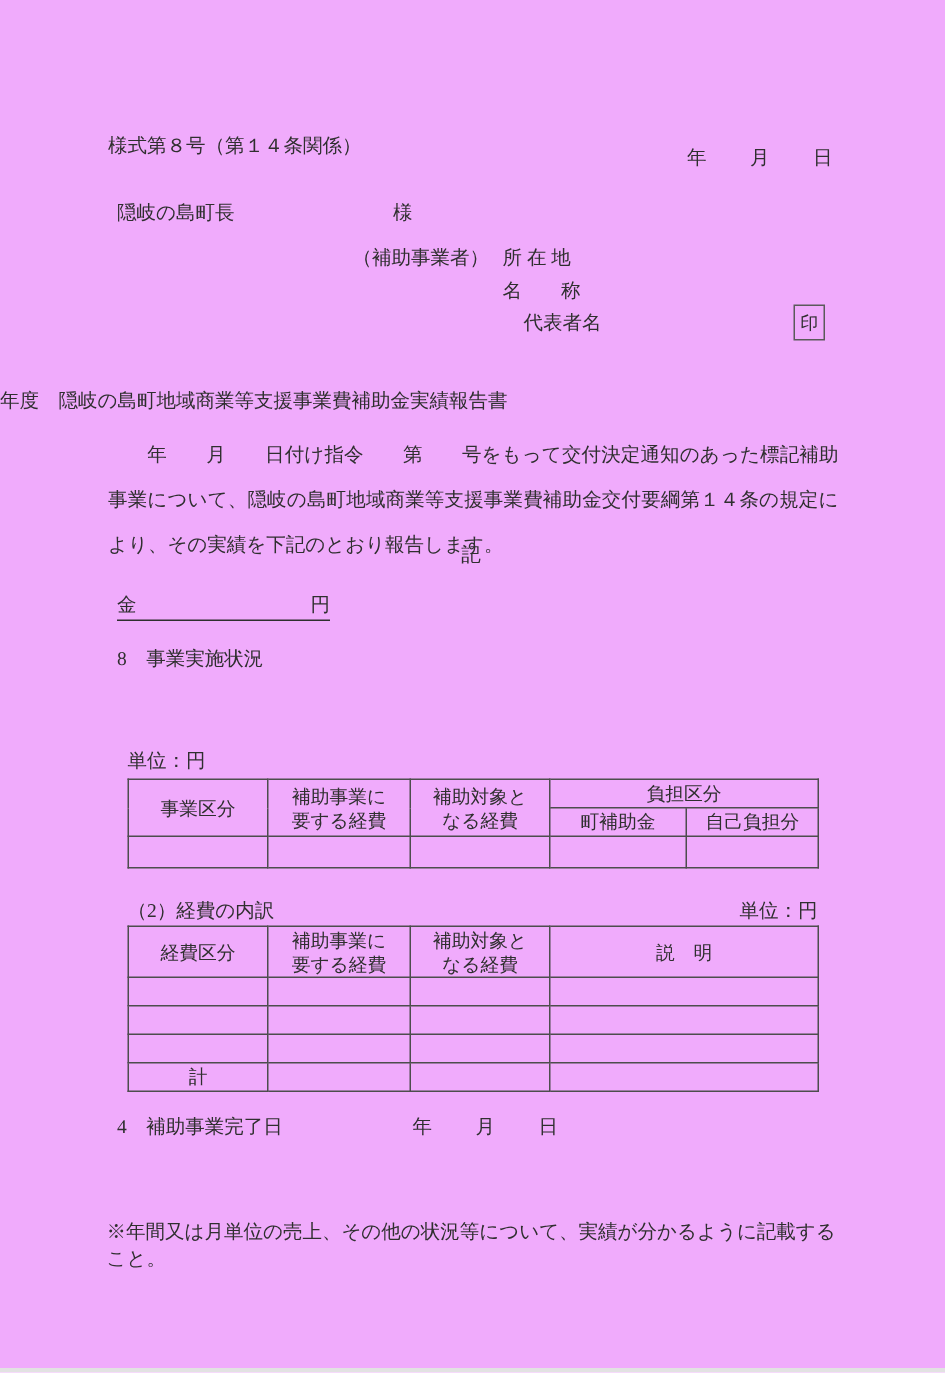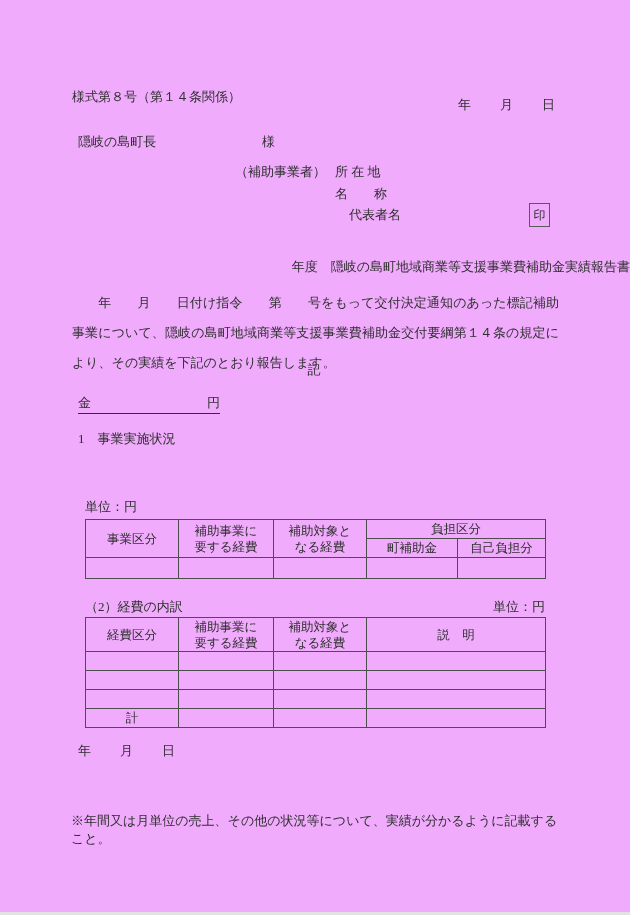--- a/index.html
+++ b/index.html
@@ -26,21 +26,21 @@
   .applicant-line2 { left: 335px; top: 185px; }
   .applicant-line3 { left: 325px; top: 206px; margin-left: 24px; }
   .seal-box {
     left: 529px; top: 203px;
     width: 19px; height: 22px;
     border: 1px solid #5a5a5a;
     display: flex; align-items: center; justify-content: center;
     font-size: 12px; white-space: nowrap;
   }
 
-  .doc-title { left: 0; top: 258px; width: 630px; text-align: right; }
+  .doc-title { left: 0; top: 258px; width: 630px; text-align: left; }
 
   .body-par {
     left: 72px; top: 288px; width: 487px;
     white-space: normal;
     text-align: justify;
     line-height: 30px;
     word-break: normal;
   }
 
   .ki { left: 0; top: 361px; width: 630px; text-align: center; letter-spacing: 2px; }
@@ -132,21 +132,21 @@
 
   <div class="abs ki">記</div>
 
   <div class="abs item1">
     <span class="amount-line">
       <span>金</span>
       <span>円</span>
     </span>
   </div>
 
-  <div class="abs item2">1　事業実施状況</div>
+  <div class="abs item2">8　事業実施状況</div>
 
   <div class="abs caption-row t1">
     <span>単位：円</span>
   </div>
 
   <table class="table1">
     <colgroup>
       <col class="c1">
         <col class="c2">
         <col class="c3">
@@ -214,20 +214,21 @@
     <tr class="dr">
       <td>計</td>
       <td></td>
       <td></td>
       <td></td>
     </tr>
   </tbody>
     </table>
 
   <div class="abs item4">
+    <span class="lbl">4　補助事業完了日</span>
     <span class="date">年　　月　　日</span>
   </div>
 
   <div class="abs footnote">※年間又は月単位の売上、その他の状況等について、実績が分かるように記載すること。</div>
 
   <div class="bottom-edge"></div>
 
 </div>
 
 </body></html>

